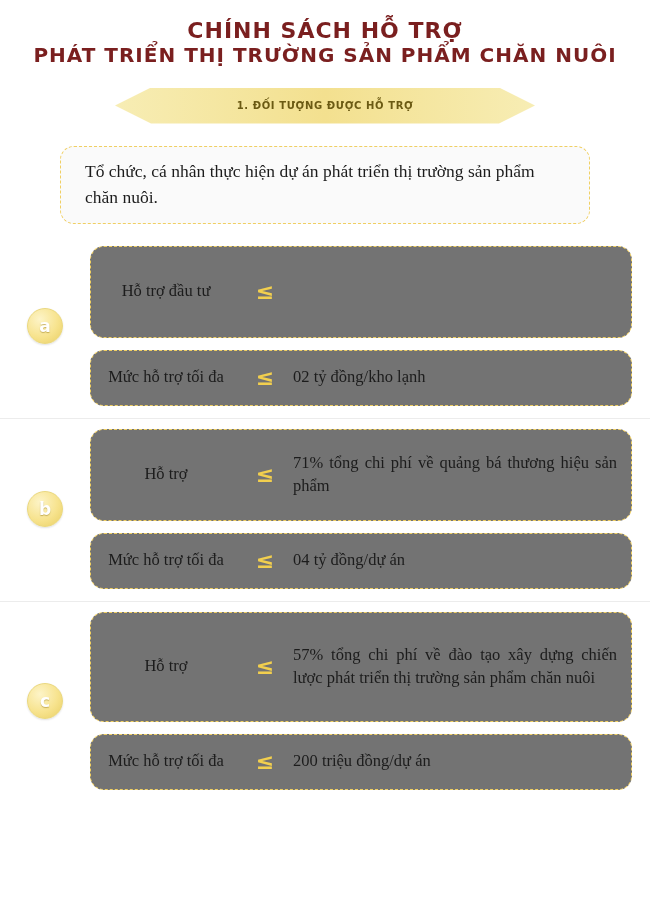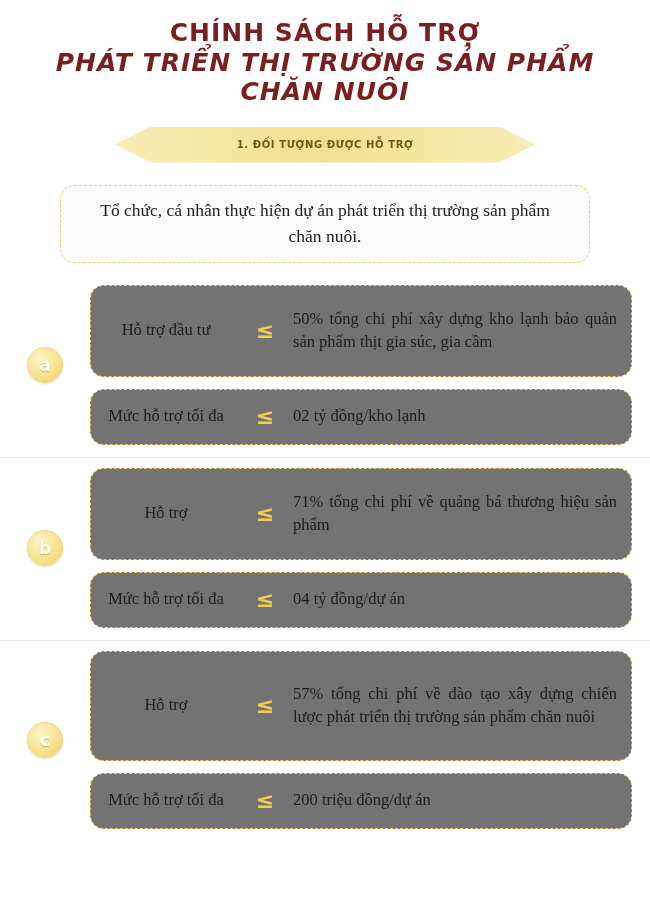--- a/index.html
+++ b/index.html
@@ -22,22 +22,22 @@
     padding: 18px 10px 6px 10px;
     text-align: center;
   }
   .title-line {
     font-family: "DejaVu Sans", sans-serif;
     font-weight: bold;
     color: #7a1f1f;
     letter-spacing: 1px;
     line-height: 1.18;
   }
-  .title-line.l1 { font-size: 25px; }
-  .title-line.l2 { font-size: 25px; font-style: italic; }
+  .title-line.l1 { font-size: 22px; }
+  .title-line.l2 { font-size: 20px; }
 
   
   .banner-wrap {
     display: flex;
     justify-content: center;
     margin-top: 14px;
   }
   .banner {
     position: relative;
     width: 420px;
@@ -62,21 +62,21 @@
   .object-box {
     margin: 22px auto 0 auto;
     width: 530px;
     min-height: 78px;
     border: 1.5px dashed #f0cf62;
     border-radius: 14px;
     background: #fafafa;
     display: flex;
     align-items: center;
     justify-content: center;
-    text-align: center;
+    text-align: left;
     padding: 12px 24px;
   }
   .object-box p {
     font-size: 17.5px;
     color: #1c1c1c;
     line-height: 1.45;
   }
 
   
   .groups { margin-top: 12px; }
@@ -185,21 +185,20 @@
   <div class="groups">
 
     <div class="group">
       <div class="group-letter-col">
         <div class="letter-badge">a</div>
       </div>
       <div class="group-rows">
         <div class="row tall">
           <div class="label">Hỗ trợ đầu tư</div>
           <div class="op">≤</div>
-          <div class="value">50% tổng chi phí xây dựng kho lạnh bảo quản sản phẩm thịt gia súc, gia cầm</div>
         </div>
         <div class="row">
           <div class="label">Mức hỗ trợ tối đa</div>
           <div class="op">≤</div>
           <div class="value">02 tỷ đồng/kho lạnh</div>
         </div>
       </div>
     </div>
 
     <div class="group">

